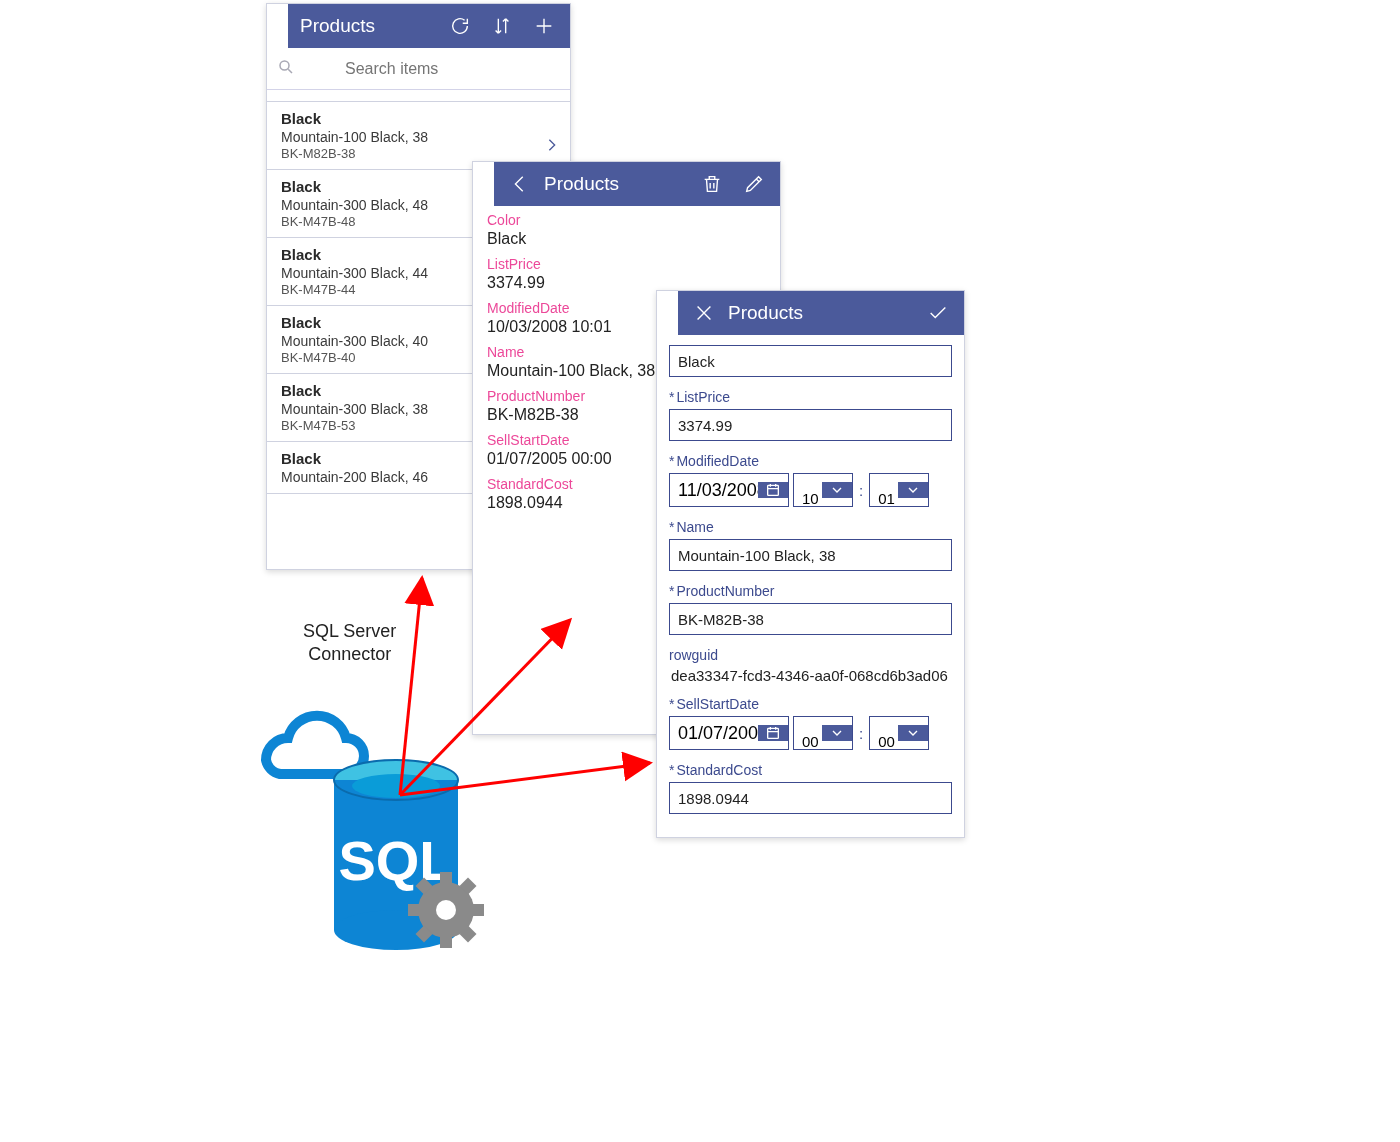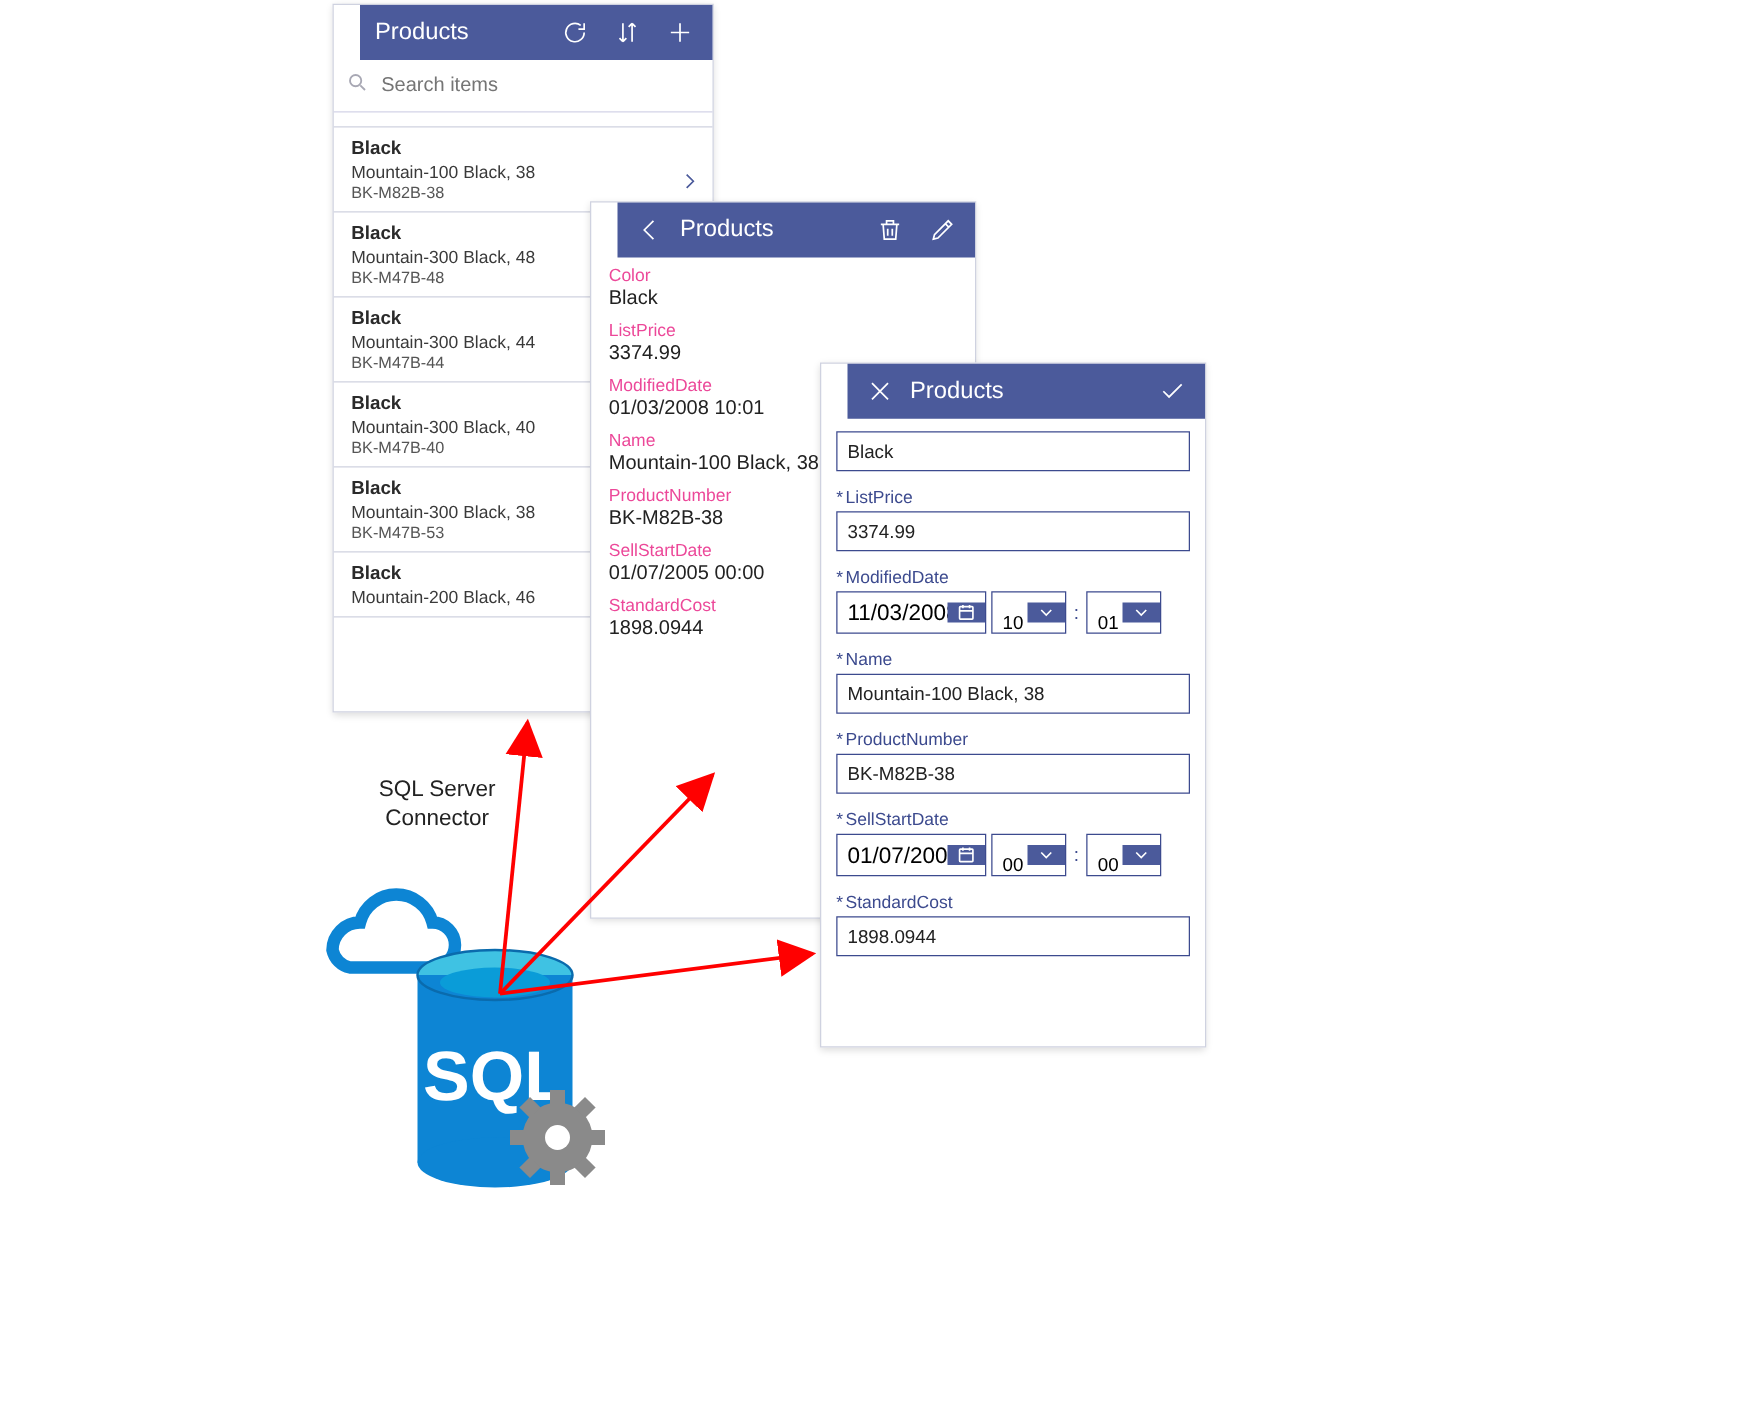--- a/index.html
+++ b/index.html
@@ -32,21 +32,21 @@
     font-weight: 400;
   }
   .titlebar .icon, .titlebar .left-icon { width: 28px; height: 28px; display:flex; align-items:center; justify-content:center; cursor:pointer; }
   .titlebar .ticons { display:flex; gap:14px; }
   .titlebar svg { width:22px; height:22px; stroke:#fff; fill:none; stroke-width:1.5; }
 
   
   #panelA { left:266px; top:3px; width:305px; height:567px; }
   .search-row { display:flex; align-items:center; padding:6px 10px; border-bottom:1px solid #d3d3e8; height:42px; }
   .search-row svg { width:18px; height:18px; stroke:#a8a8b4; fill:none; stroke-width:2; margin-right:8px;}
-  .search-row input { border:none; outline:none; font-size:16px; color:#333; flex:1; }
+  .search-row input { border:none; outline:none; font-size:16px; color:#333; flex:1;margin-left:40px; }
   .thinbar { height:12px; border-bottom:1px solid #cfd2e0; }
   .listitem { border-bottom:1px solid #cfd2e0; padding:8px 14px; position:relative; }
   .listitem .label1 { font-weight:700; font-size:15px; color:#2a2a2a; }
   .listitem .label2 { font-size:14px; color:#3a3a3a; margin-top:2px; }
   .listitem .label3 { font-size:13px; color:#555; margin-top:1px; }
   .listitem .chev { position:absolute; right:10px; top:32px; }
   .listitem .chev svg { width:16px; height:22px; stroke:#4b5a9b; fill:none; stroke-width:2; }
 
   
   #panelB { left:472px; top:161px; width:309px; height:574px; }
@@ -172,21 +172,21 @@
   <div class="kv-block">
       <div class="k">Color</div>
       <div class="v">Black</div>
     </div>
   <div class="kv-block">
       <div class="k">ListPrice</div>
       <div class="v">3374.99</div>
     </div>
   <div class="kv-block">
       <div class="k">ModifiedDate</div>
-      <div class="v">01/03/2008 10:01</div>
+      <div class="v">10/03/2008 10:01</div>
     </div>
   <div class="kv-block">
       <div class="k">Name</div>
       <div class="v">Mountain-100 Black, 38</div>
     </div>
   <div class="kv-block">
       <div class="k">ProductNumber</div>
       <div class="v">BK-M82B-38</div>
     </div>
   <div class="kv-block">
@@ -260,20 +260,24 @@
   <div class="form-group">
     <div class="flabel"><span class="req">*</span><span>Name</span></div>
     <input class="fbox" value="Mountain-100 Black, 38" style="">
   </div>
 
   <div class="form-group">
     <div class="flabel"><span class="req">*</span><span>ProductNumber</span></div>
     <input class="fbox" value="BK-M82B-38" style="">
   </div>
 
+  <div class="form-group">
+    <div class="flabel"><span>rowguid</span></div>
+    <div class="readonly-val">dea33347-fcd3-4346-aa0f-068cd6b3ad06</div>
+  </div>
 
   <div class="form-group">
     <div class="flabel"><span class="req">*</span><span>SellStartDate</span></div>
     <div class="date-row">
       <div class="date-box">
         <span class="txt" style="width:88px;">01/07/2005</span>
         <span class="cal-btn">
             <svg viewBox="0 0 24 24">
               <rect x="4" y="5" width="16" height="15" rx="1"></rect>
               <path d="M4 10h16M8 3v4M16 3v4"></path>

